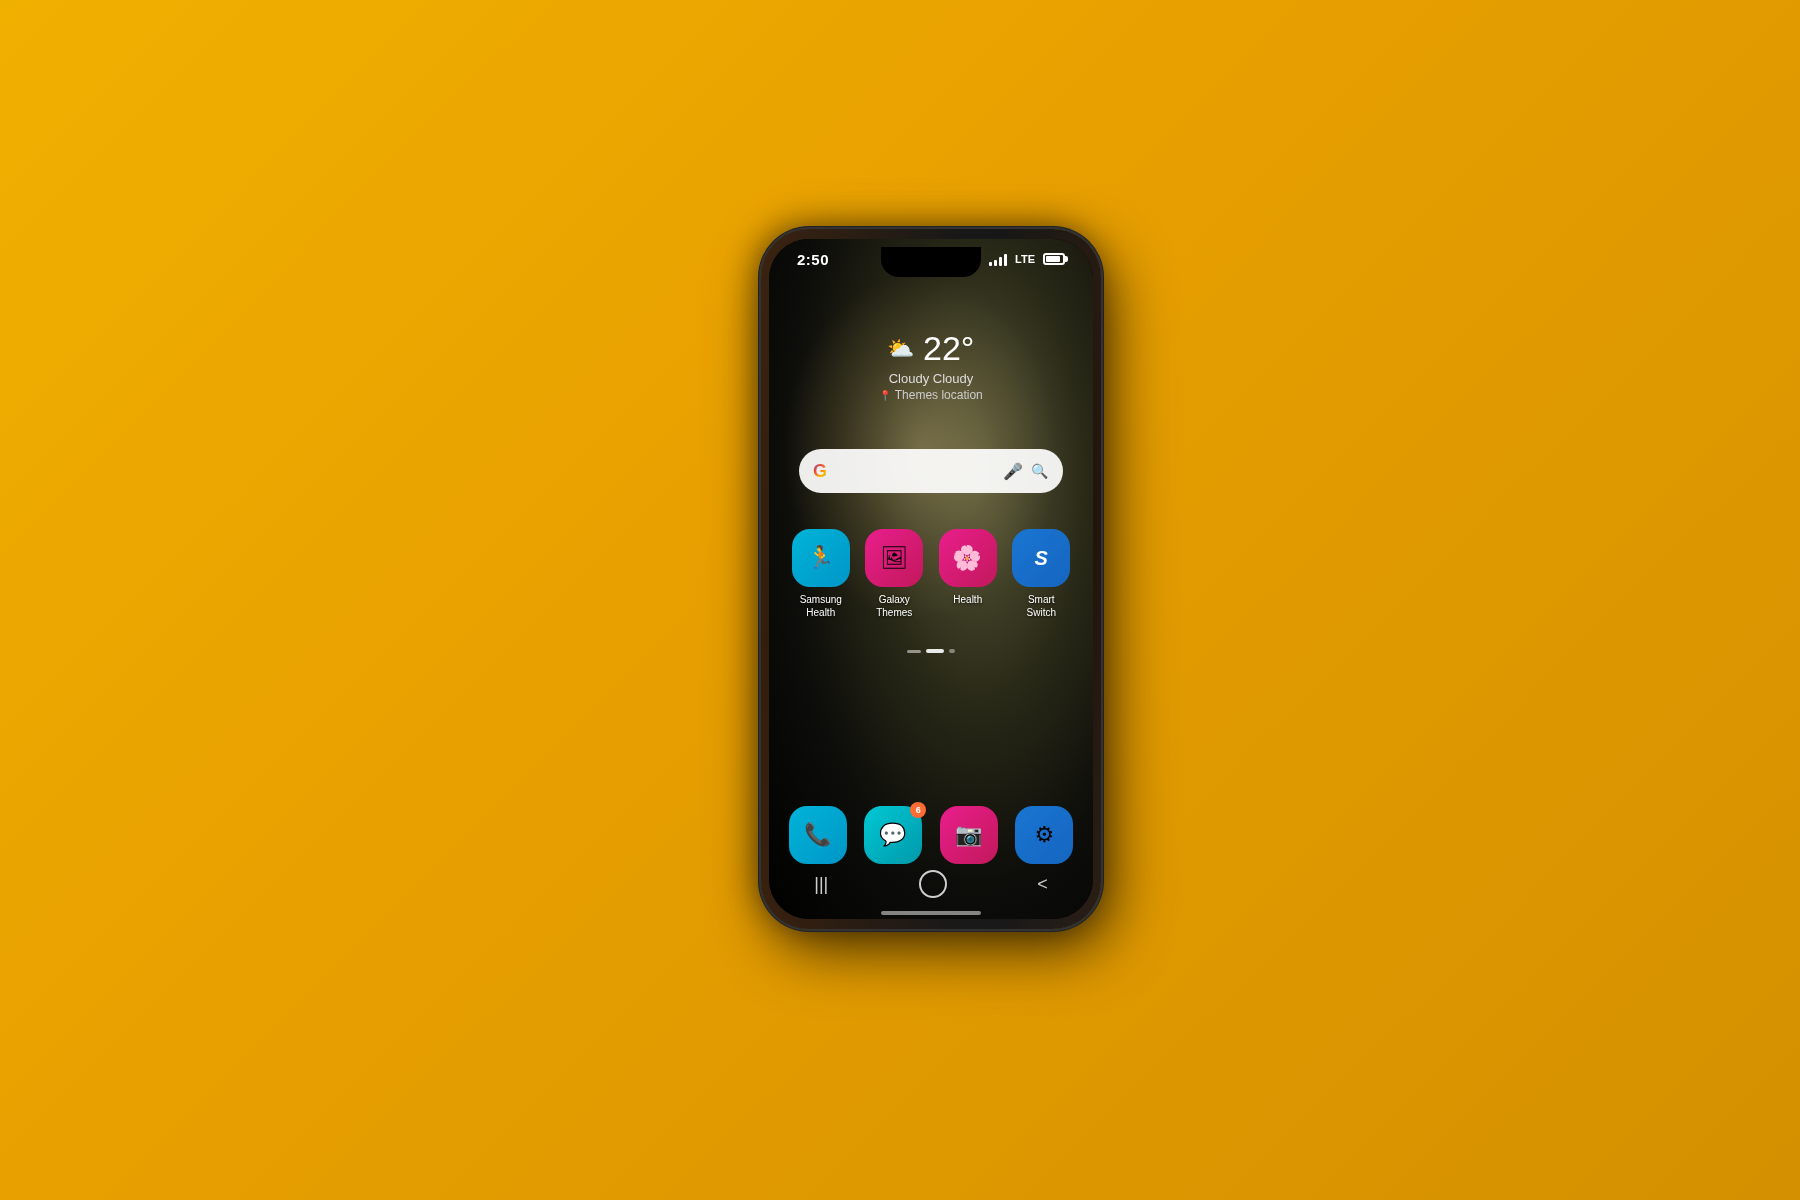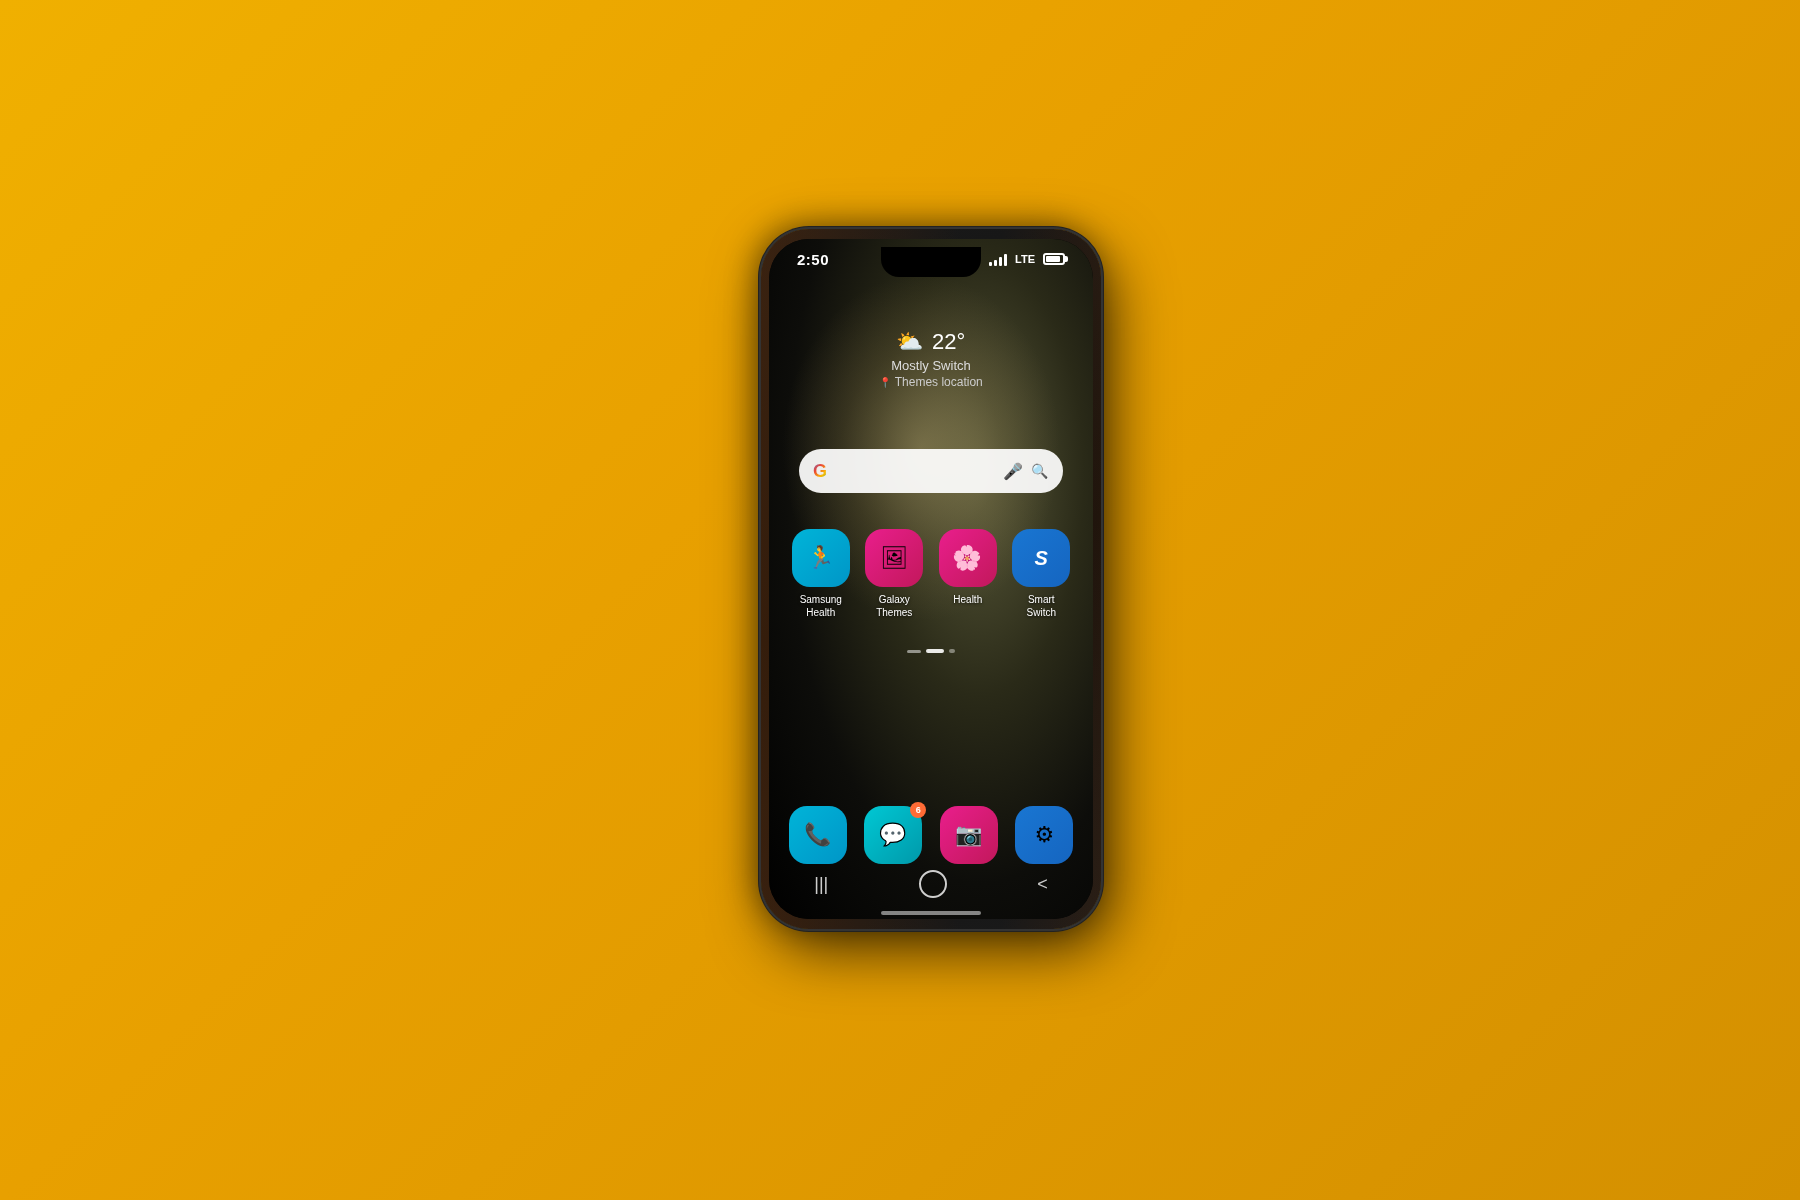--- a/index.html
+++ b/index.html
@@ -190,21 +190,21 @@
       gap: 8px;
       justify-content: center;
     }
 
     .weather-icon {
       font-size: 22px;
     }
 
     .weather-temp {
       color: #fff;
-      font-size: 22px;
+      font-size: 34px;
       font-weight: 400;
     }
 
     .weather-desc {
       color: #ddd;
       font-size: 13px;
       margin-top: 3px;
     }
 
     .weather-location {
@@ -479,21 +479,21 @@
             </div>
           </div>
         </div>
       </div>
 
       <div class="weather-widget">
         <div class="weather-row">
           <span class="weather-icon">⛅</span>
           <span class="weather-temp">22°</span>
         </div>
-        <div class="weather-desc">Mostly Switch</div>
+        <div class="weather-desc">Cloudy Cloudy</div>
         <div class="weather-location">
           <span class="location-pin">📍</span>
           <span>Themes location</span>
         </div>
       </div>
 
       <div class="search-bar">
         <span class="google-g">G</span>
         <div class="search-spacer"></div>
         <span class="mic-icon">🎤</span>

